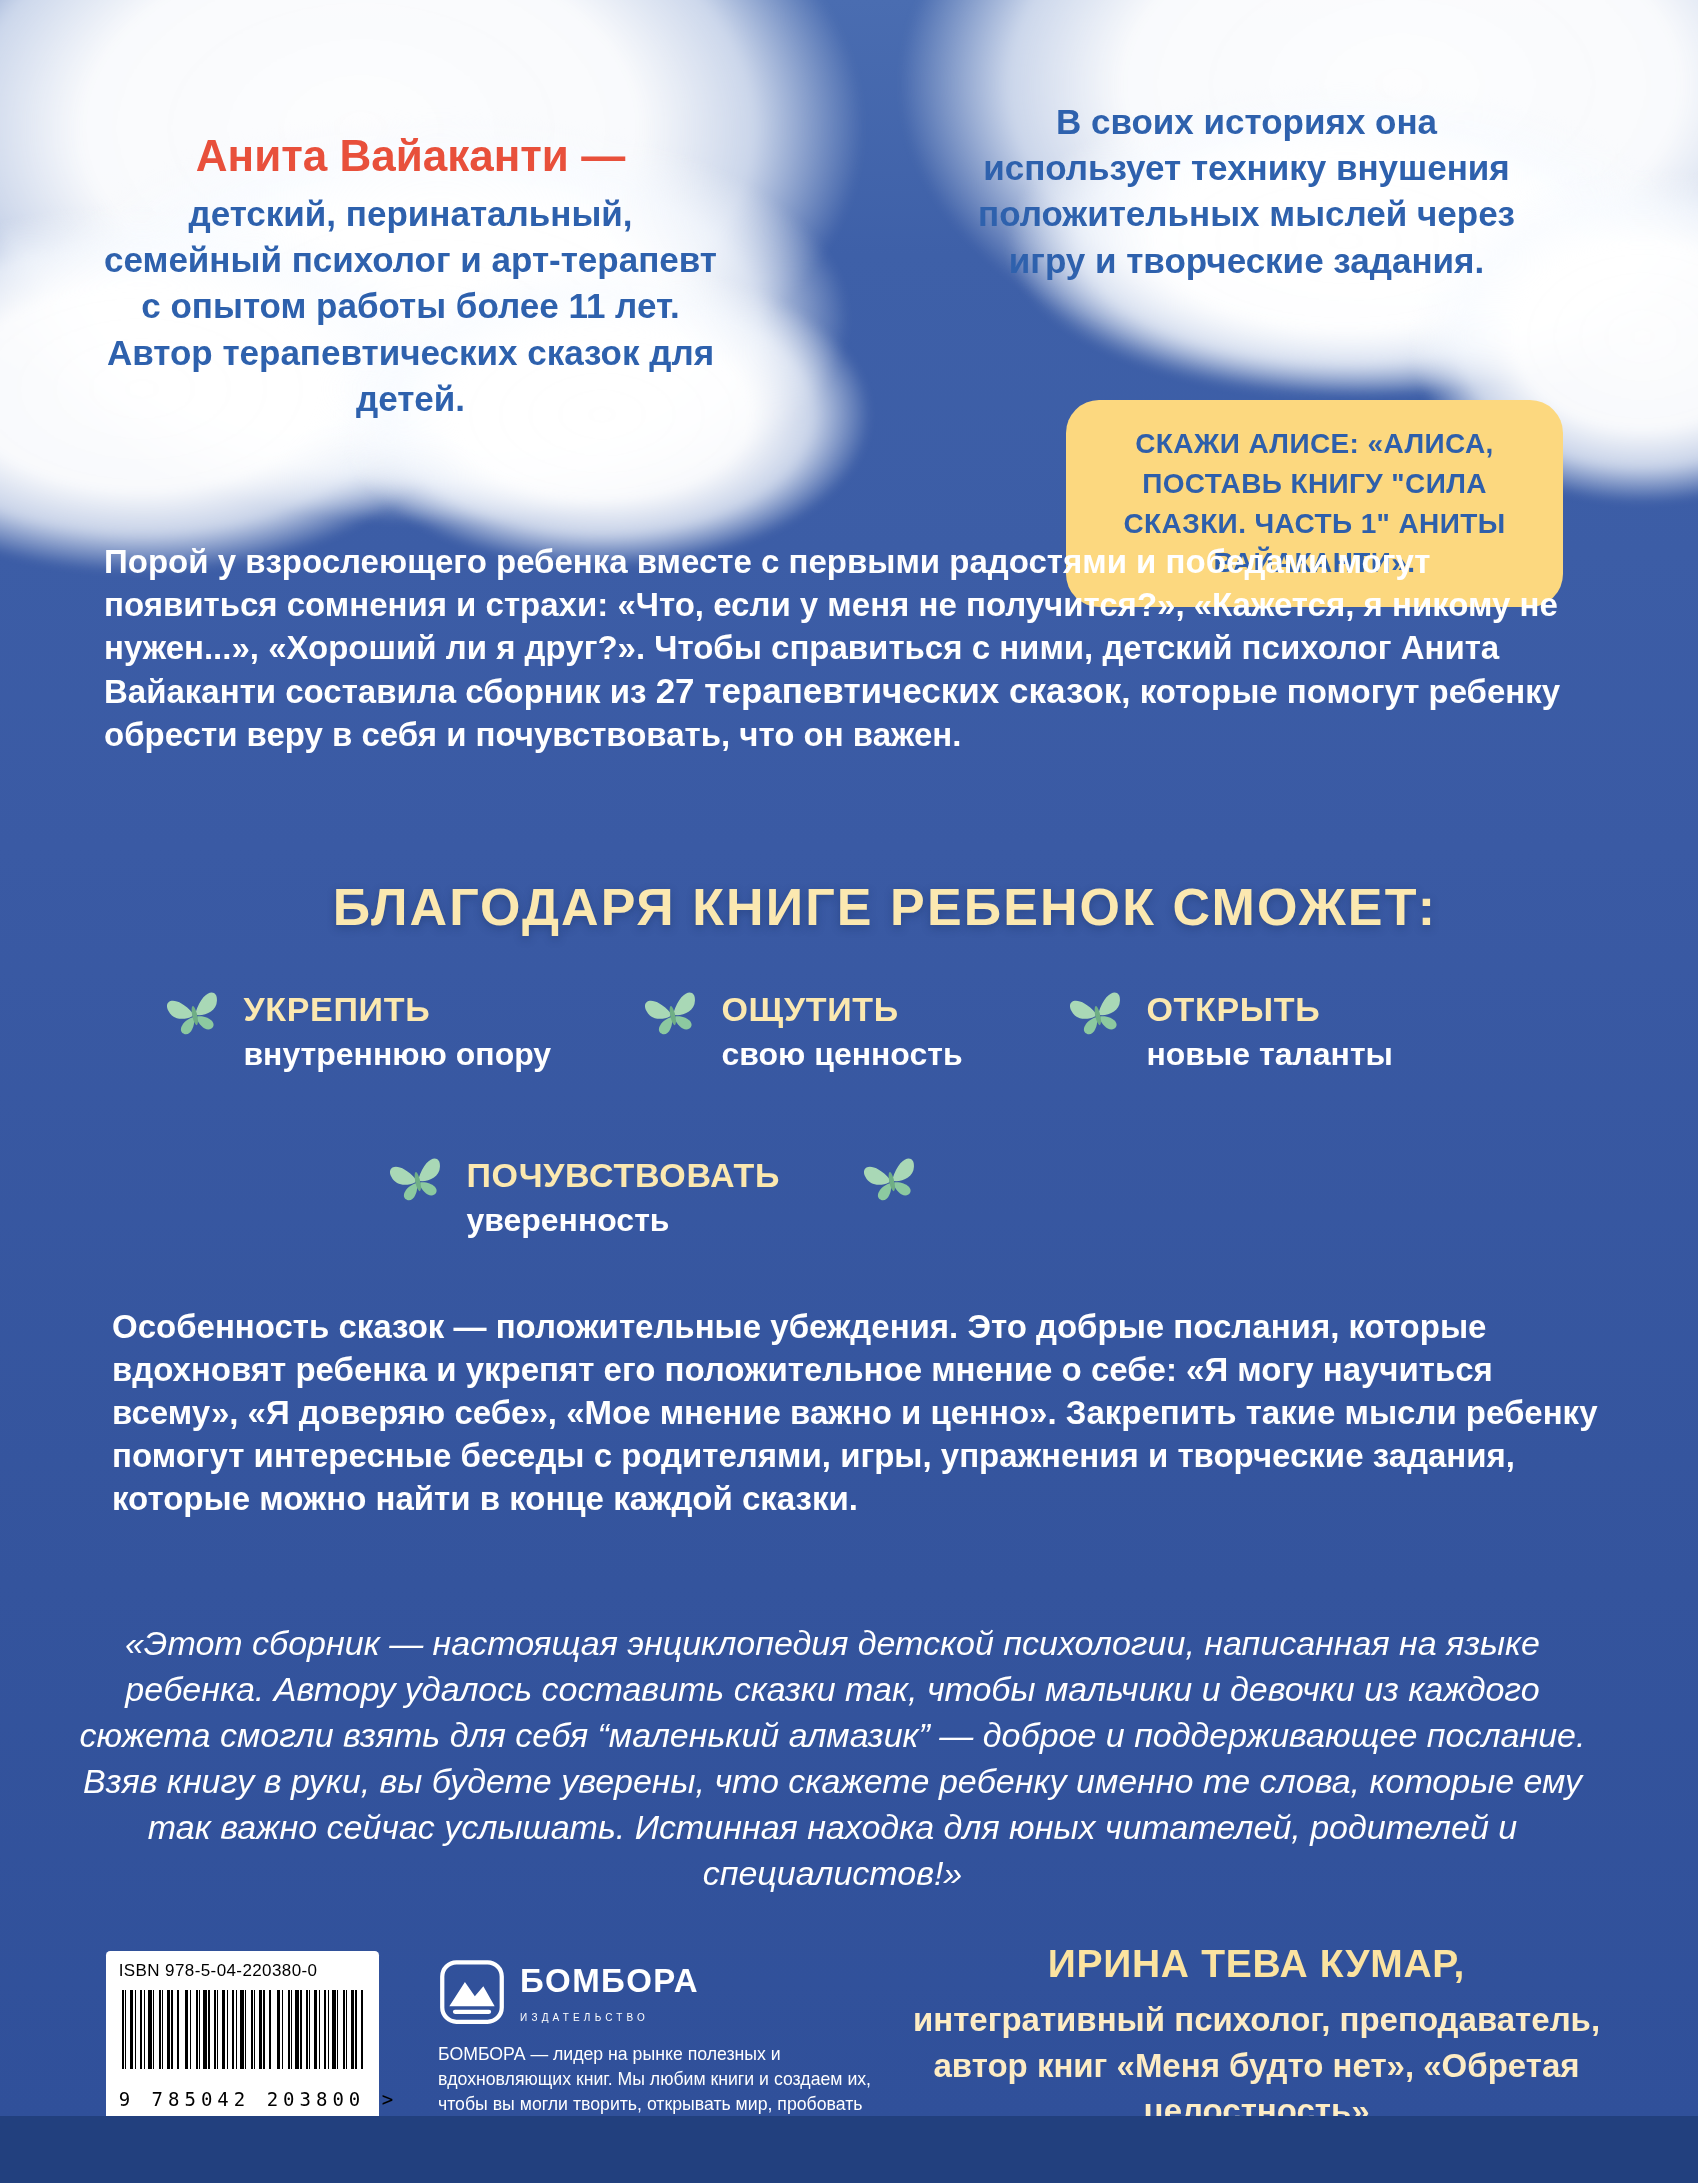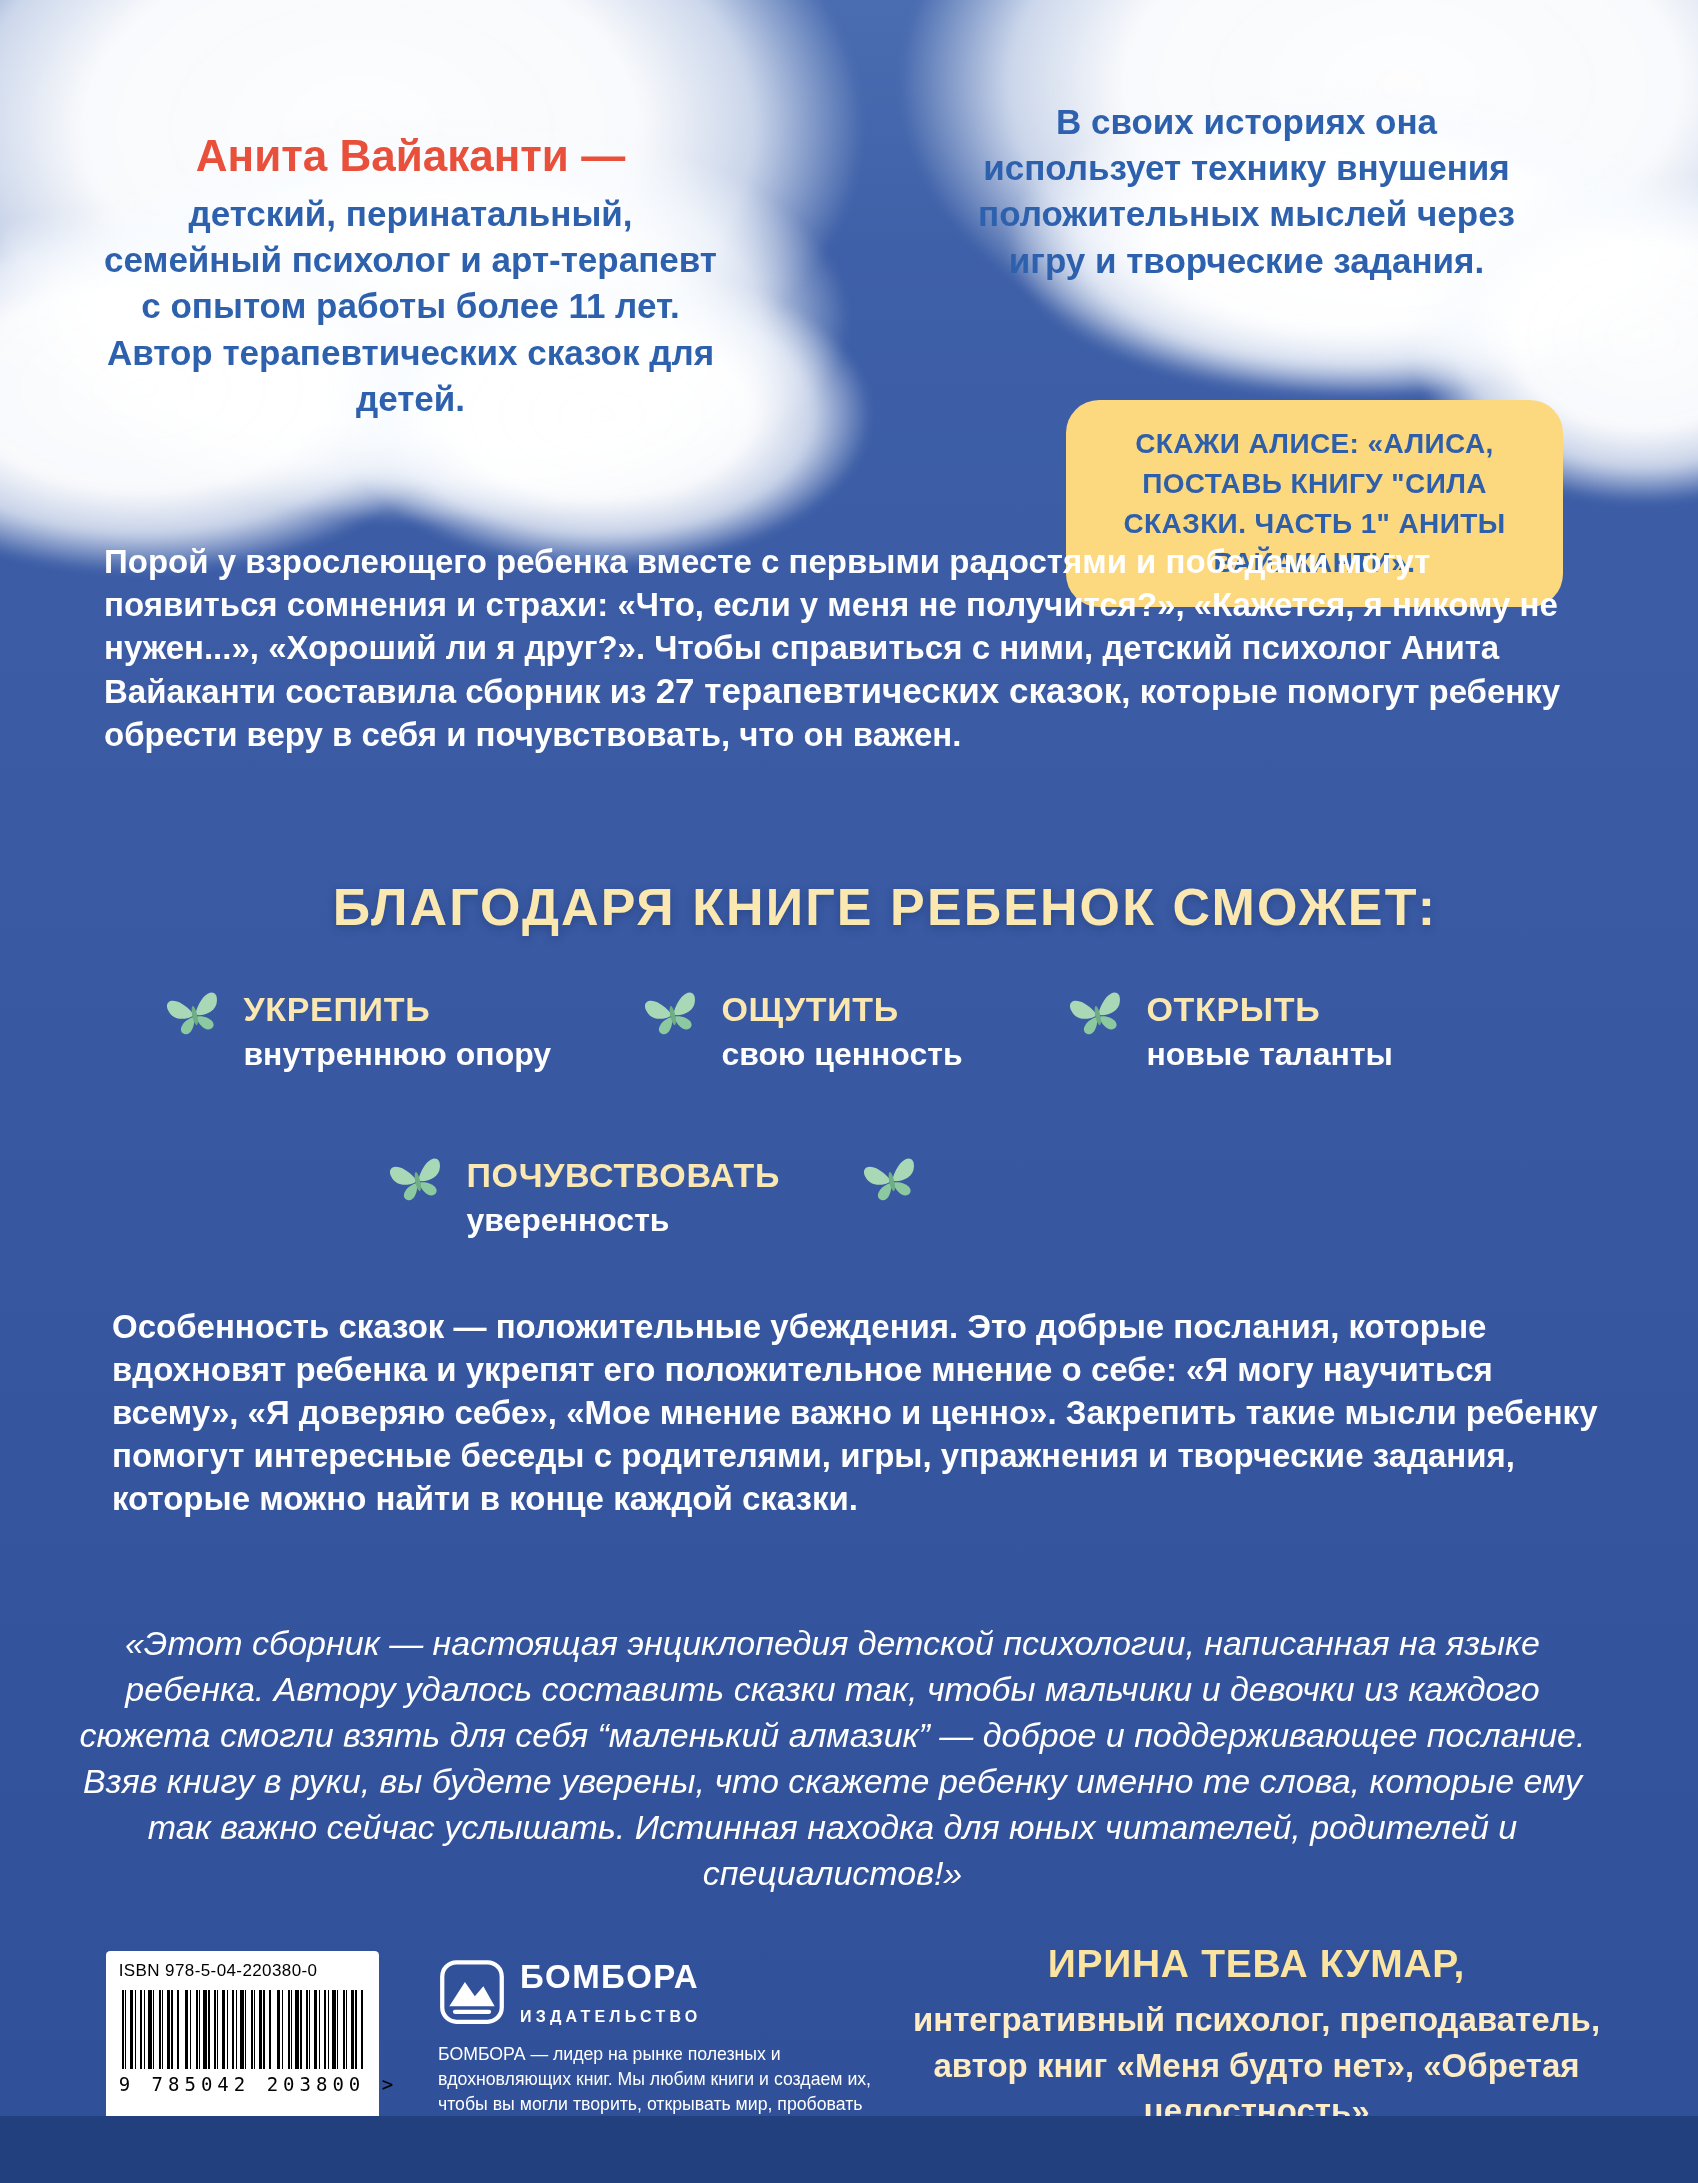--- a/index.html
+++ b/index.html
@@ -61,28 +61,28 @@
   .attribution{position:absolute;left:899px;top:1942px;width:715px;text-align:center;}
   .attr-name{color:#fbe3a0;font-size:39px;font-weight:800;letter-spacing:0.7px;margin-bottom:11.3px;}
   .attr-details{color:#fdecc4;font-size:33px;font-weight:700;line-height:1.38;}
   
   .isbn-box{position:absolute;left:106px;top:1951px;width:273px;height:174px;background:#ffffff;
     border-radius:4.2px;box-sizing:border-box;padding:10px 12.7px;}
   .isbn-text{color:#000;font-size:17px;font-weight:500;letter-spacing:0.4px;}
   .barcode{width:241px;height:79px;margin:8.5px auto 0;background-color:#fff;
     background:
       repeating-linear-gradient(90deg,#000 0 2.1px,#fff 2.1px 3.5px,#000 3.5px 4.2px,#fff 4.2px 7.8px,#000 7.8px 11.3px,#fff 11.3px 12.7px,#000 12.7px 14px,#fff 14px 18.4px);}
-  .barcode-digits{margin-top:4px;text-align:center;color:#000;
+  .barcode-digits{margin-top:19px;text-align:center;color:#000;
     font-family:"DejaVu Sans Mono",monospace;font-size:19px;letter-spacing:5px;white-space:nowrap;}
   
   .publisher{position:absolute;left:438px;top:1958px;width:482px;}
   .publisher-head{display:flex;align-items:center;gap:14px;}
   .bombora-logo{width:68px;height:68px;}
   .pub-name{color:#fff;font-size:33px;font-weight:800;letter-spacing:1.4px;}
-  .pub-sub{color:#fff;font-size:16px;font-weight:700;letter-spacing:4.2px;margin-top:12px;}
+  .pub-sub{color:#fff;font-size:10px;font-weight:400;letter-spacing:4.2px;margin-top:12px;}
   .pub-desc{margin-top:15.6px;color:#fff;font-size:17.7px;font-weight:500;line-height:1.42;width:467px;}
 </style>
 </head>
 <body>
 
 <div class="page">
 
   <div class="clouds">
     <div class="puff c1"></div>
     <div class="puff c2"></div>

